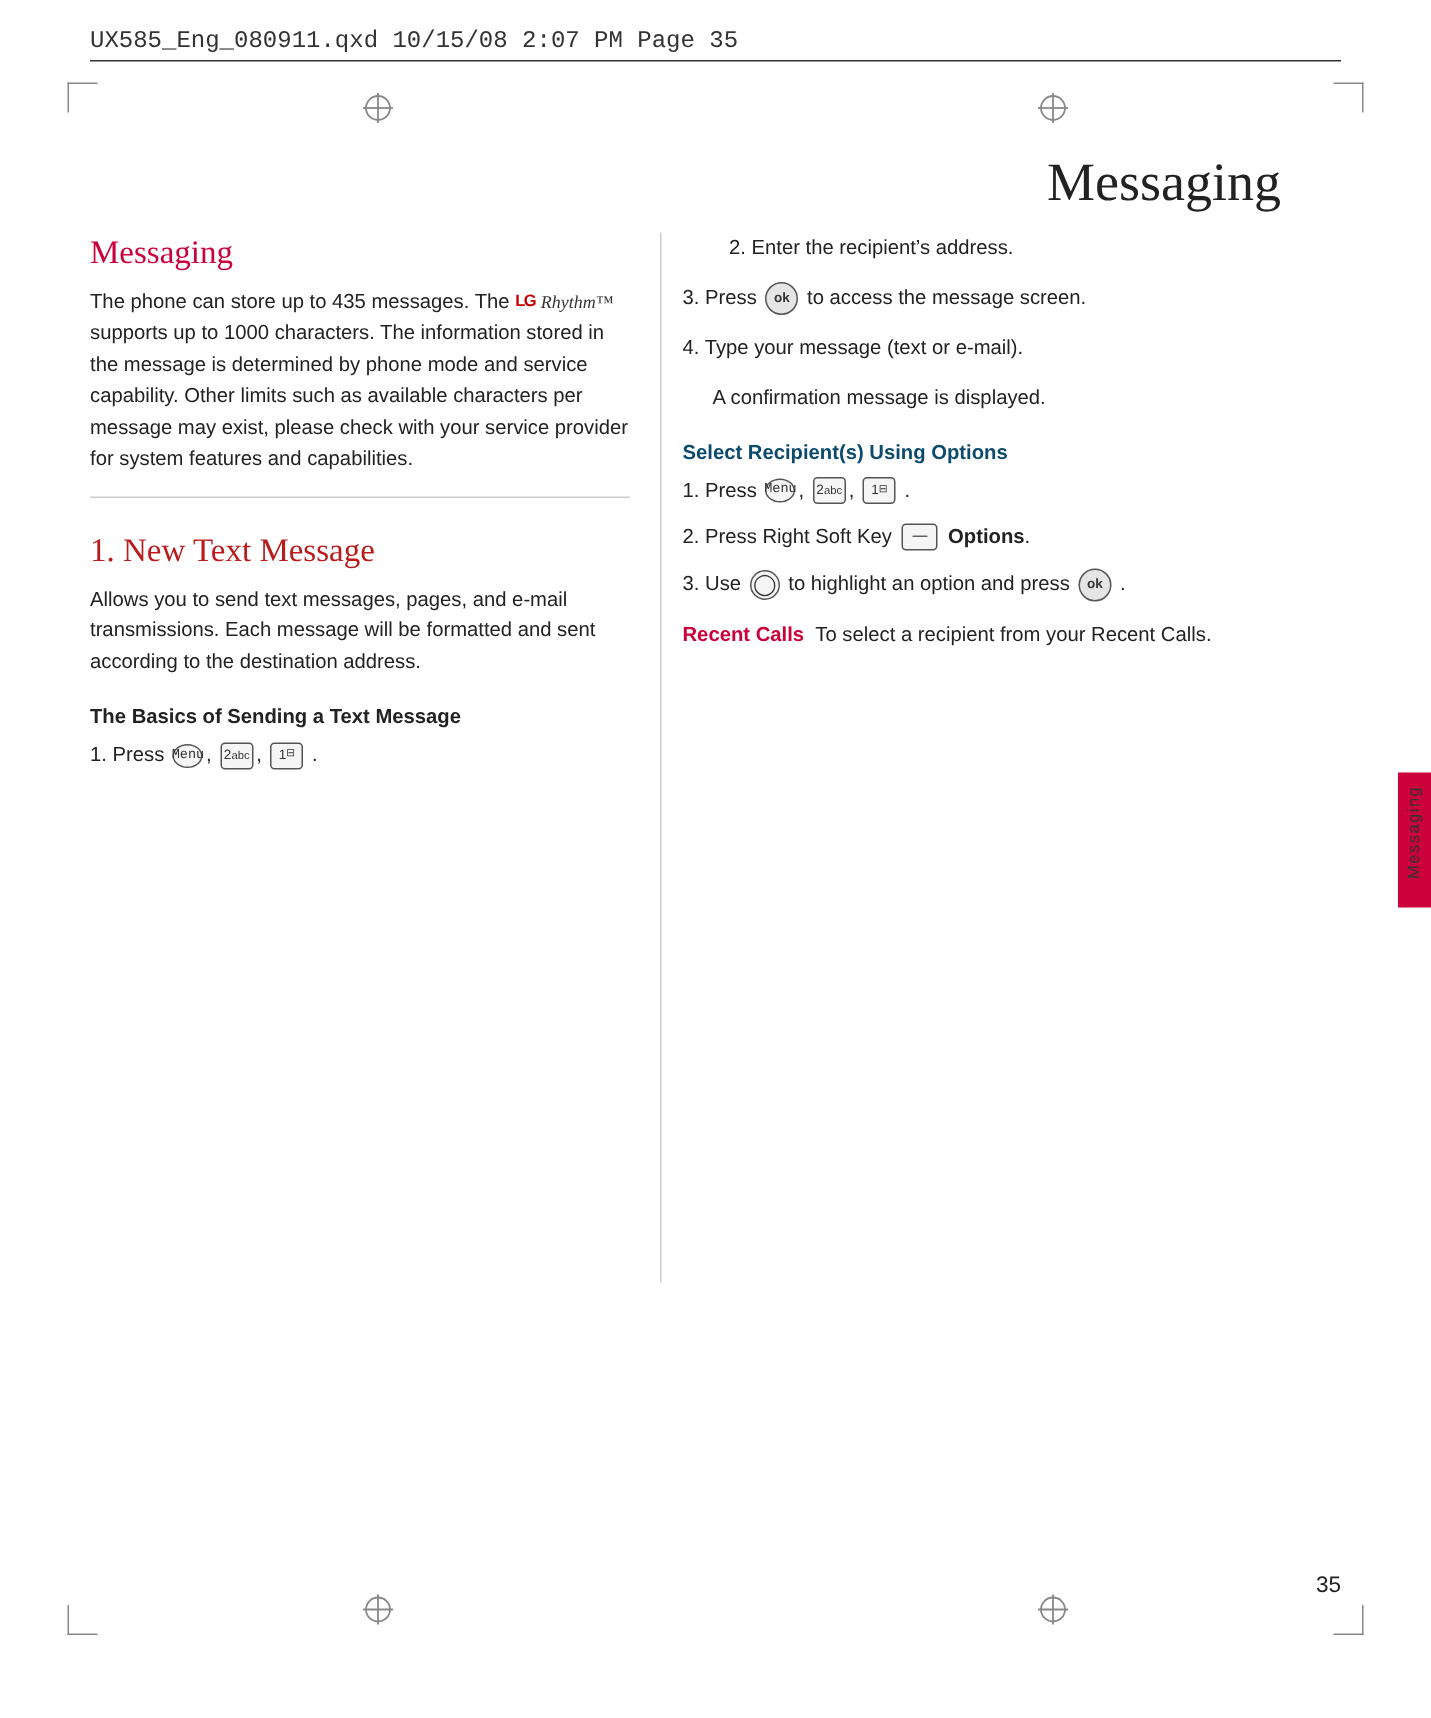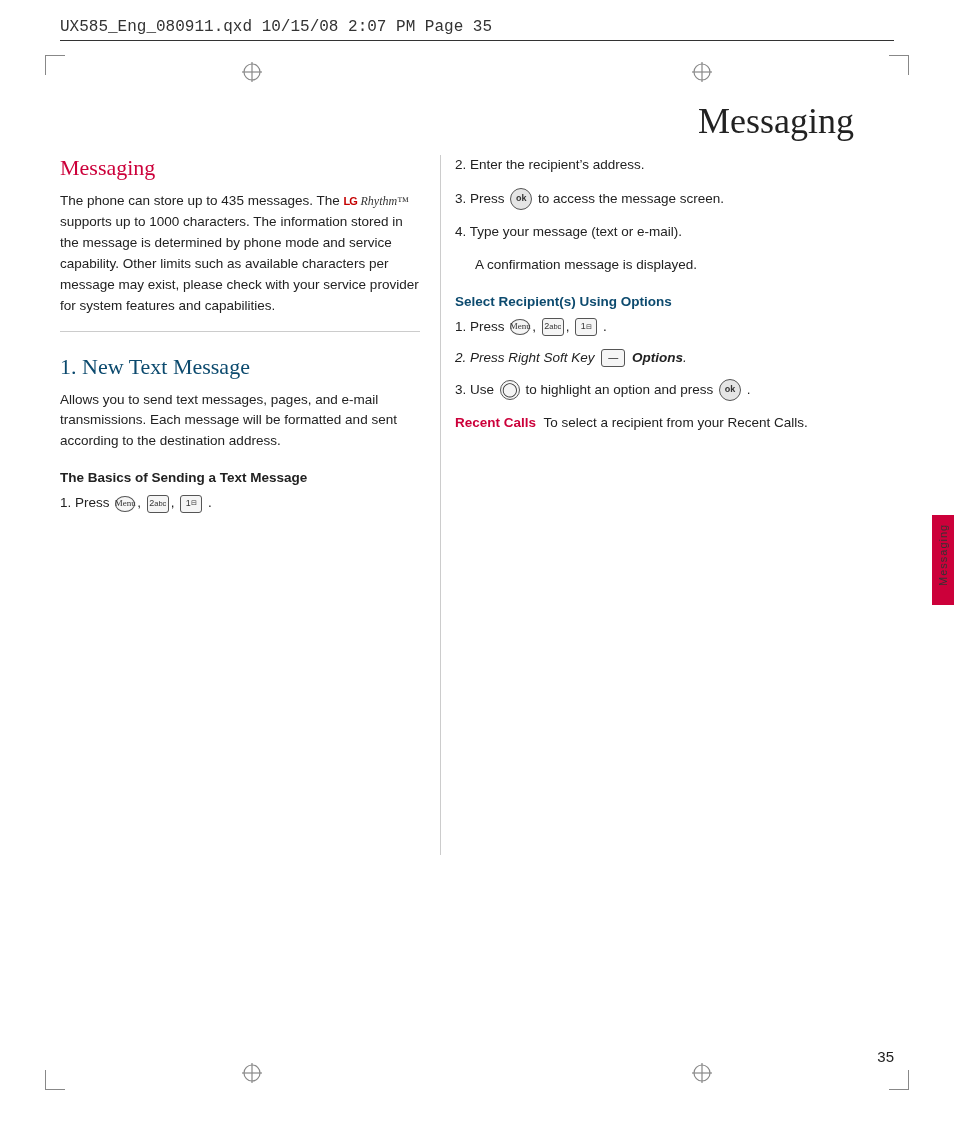--- a/index.html
+++ b/index.html
@@ -147,21 +147,21 @@
     
     .btn-icon {
       display: inline-flex;
       align-items: center;
       justify-content: center;
       border: 1.5px solid #555;
       border-radius: 50%;
       width: 20px;
       height: 16px;
       font-size: 9px;
-      font-family: Liberation Serif, serif;
+      font-family: Liberation Mono, monospace;
       color: #333;
       vertical-align: middle;
       margin: 0 2px;
       background: #f5f5f5;
     }
 
     .btn-icon-sq {
       display: inline-flex;
       align-items: center;
       justify-content: center;
@@ -208,21 +208,21 @@
       border: none;
       border-top: 1px solid #ccc;
       margin: 14px 0;
     }
 
     
     .section-heading-2 {
       font-family: 'Times New Roman', Times, serif;
       font-size: 22px;
       font-weight: normal;
-      color: #0c4a6e;
+      color: #b91c1c;
       margin-top: 22px;
       margin-bottom: 10px;
     }
 
     
     .page-number {
       position: absolute;
       bottom: 80px;
       right: 60px;
       font-family: Arial, sans-serif;
@@ -361,21 +361,21 @@
     </span>
   </div>
 
 </div>
 
 <div class="col-divider"></div>
 
 <div class="right-col">
 
   <div class="numbered-item" style="margin-bottom:12px;">
-    <span class="body-text" style="margin-bottom:0;">2. Enter the recipient’s address.</span>
+    <span class="body-text" style="margin-bottom:0;margin-left:31px;">2. Enter the recipient’s address.</span>
   </div>
 
   <div class="numbered-item" style="margin-bottom:12px;">
     <span class="body-text" style="margin-bottom:0;">
       3. Press
       <span class="ok-icon">ok</span>
       to access the message screen.
     </span>
   </div>
 
@@ -390,21 +390,21 @@
 
   <div class="numbered-item" style="margin-bottom:10px;">
     <span class="body-text" style="margin-bottom:0;">
       1. Press
       <span class="btn-icon">Menu</span>,
       <span class="btn-icon-sq">2<sub>abc</sub></span>,
       <span class="btn-icon-sq">1<sub style="font-size:7px">⊟</sub></span> .
     </span>
   </div>
 
-  <div class="numbered-item" style="margin-bottom:10px; align-items:flex-start;font-style:italic;">
+  <div class="numbered-item" style="margin-bottom:10px; align-items:flex-start;">
     <span class="body-text" style="margin-bottom:0;">
       2. Press Right Soft Key
       <span style="display:inline-flex;align-items:center;justify-content:center;border:1.5px solid #555;border-radius:3px;width:24px;height:18px;font-size:10px;background:#f5f5f5;vertical-align:middle;margin:0 3px;">―</span>
       <span class="bold">Options</span>.
     </span>
   </div>
 
   <div class="numbered-item" style="margin-bottom:12px;">
     <span class="body-text" style="margin-bottom:0;">
       3. Use

